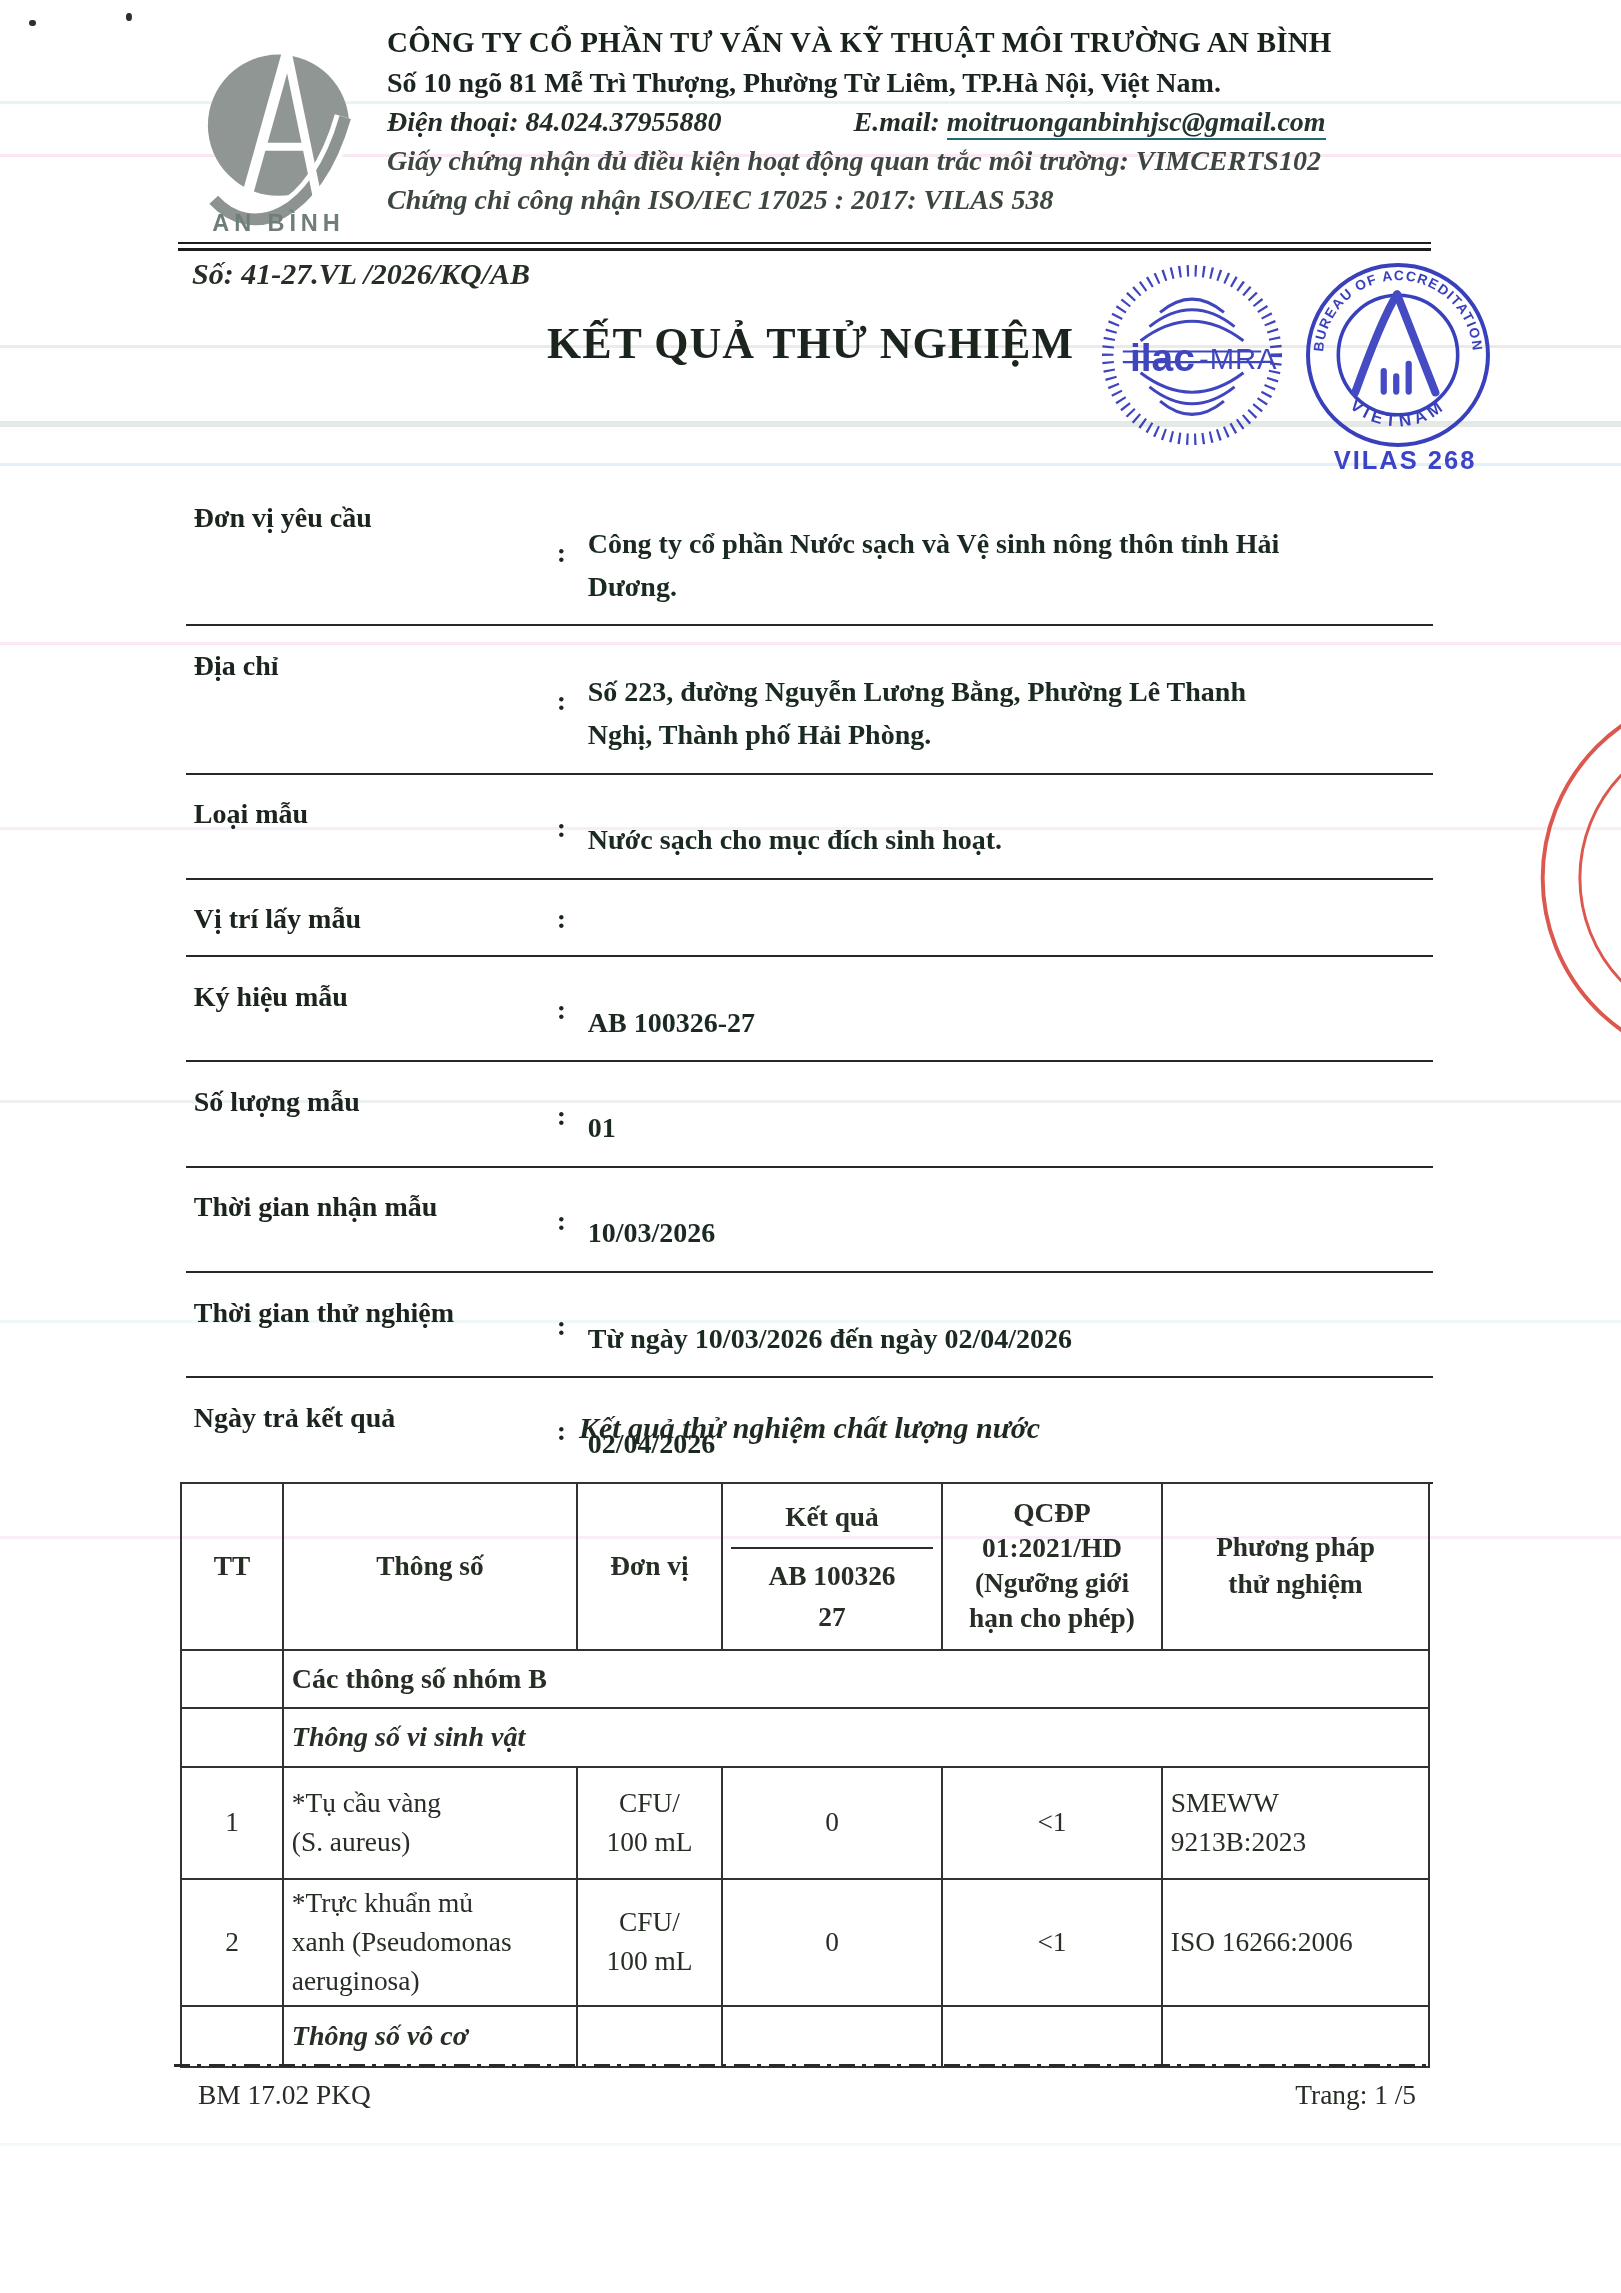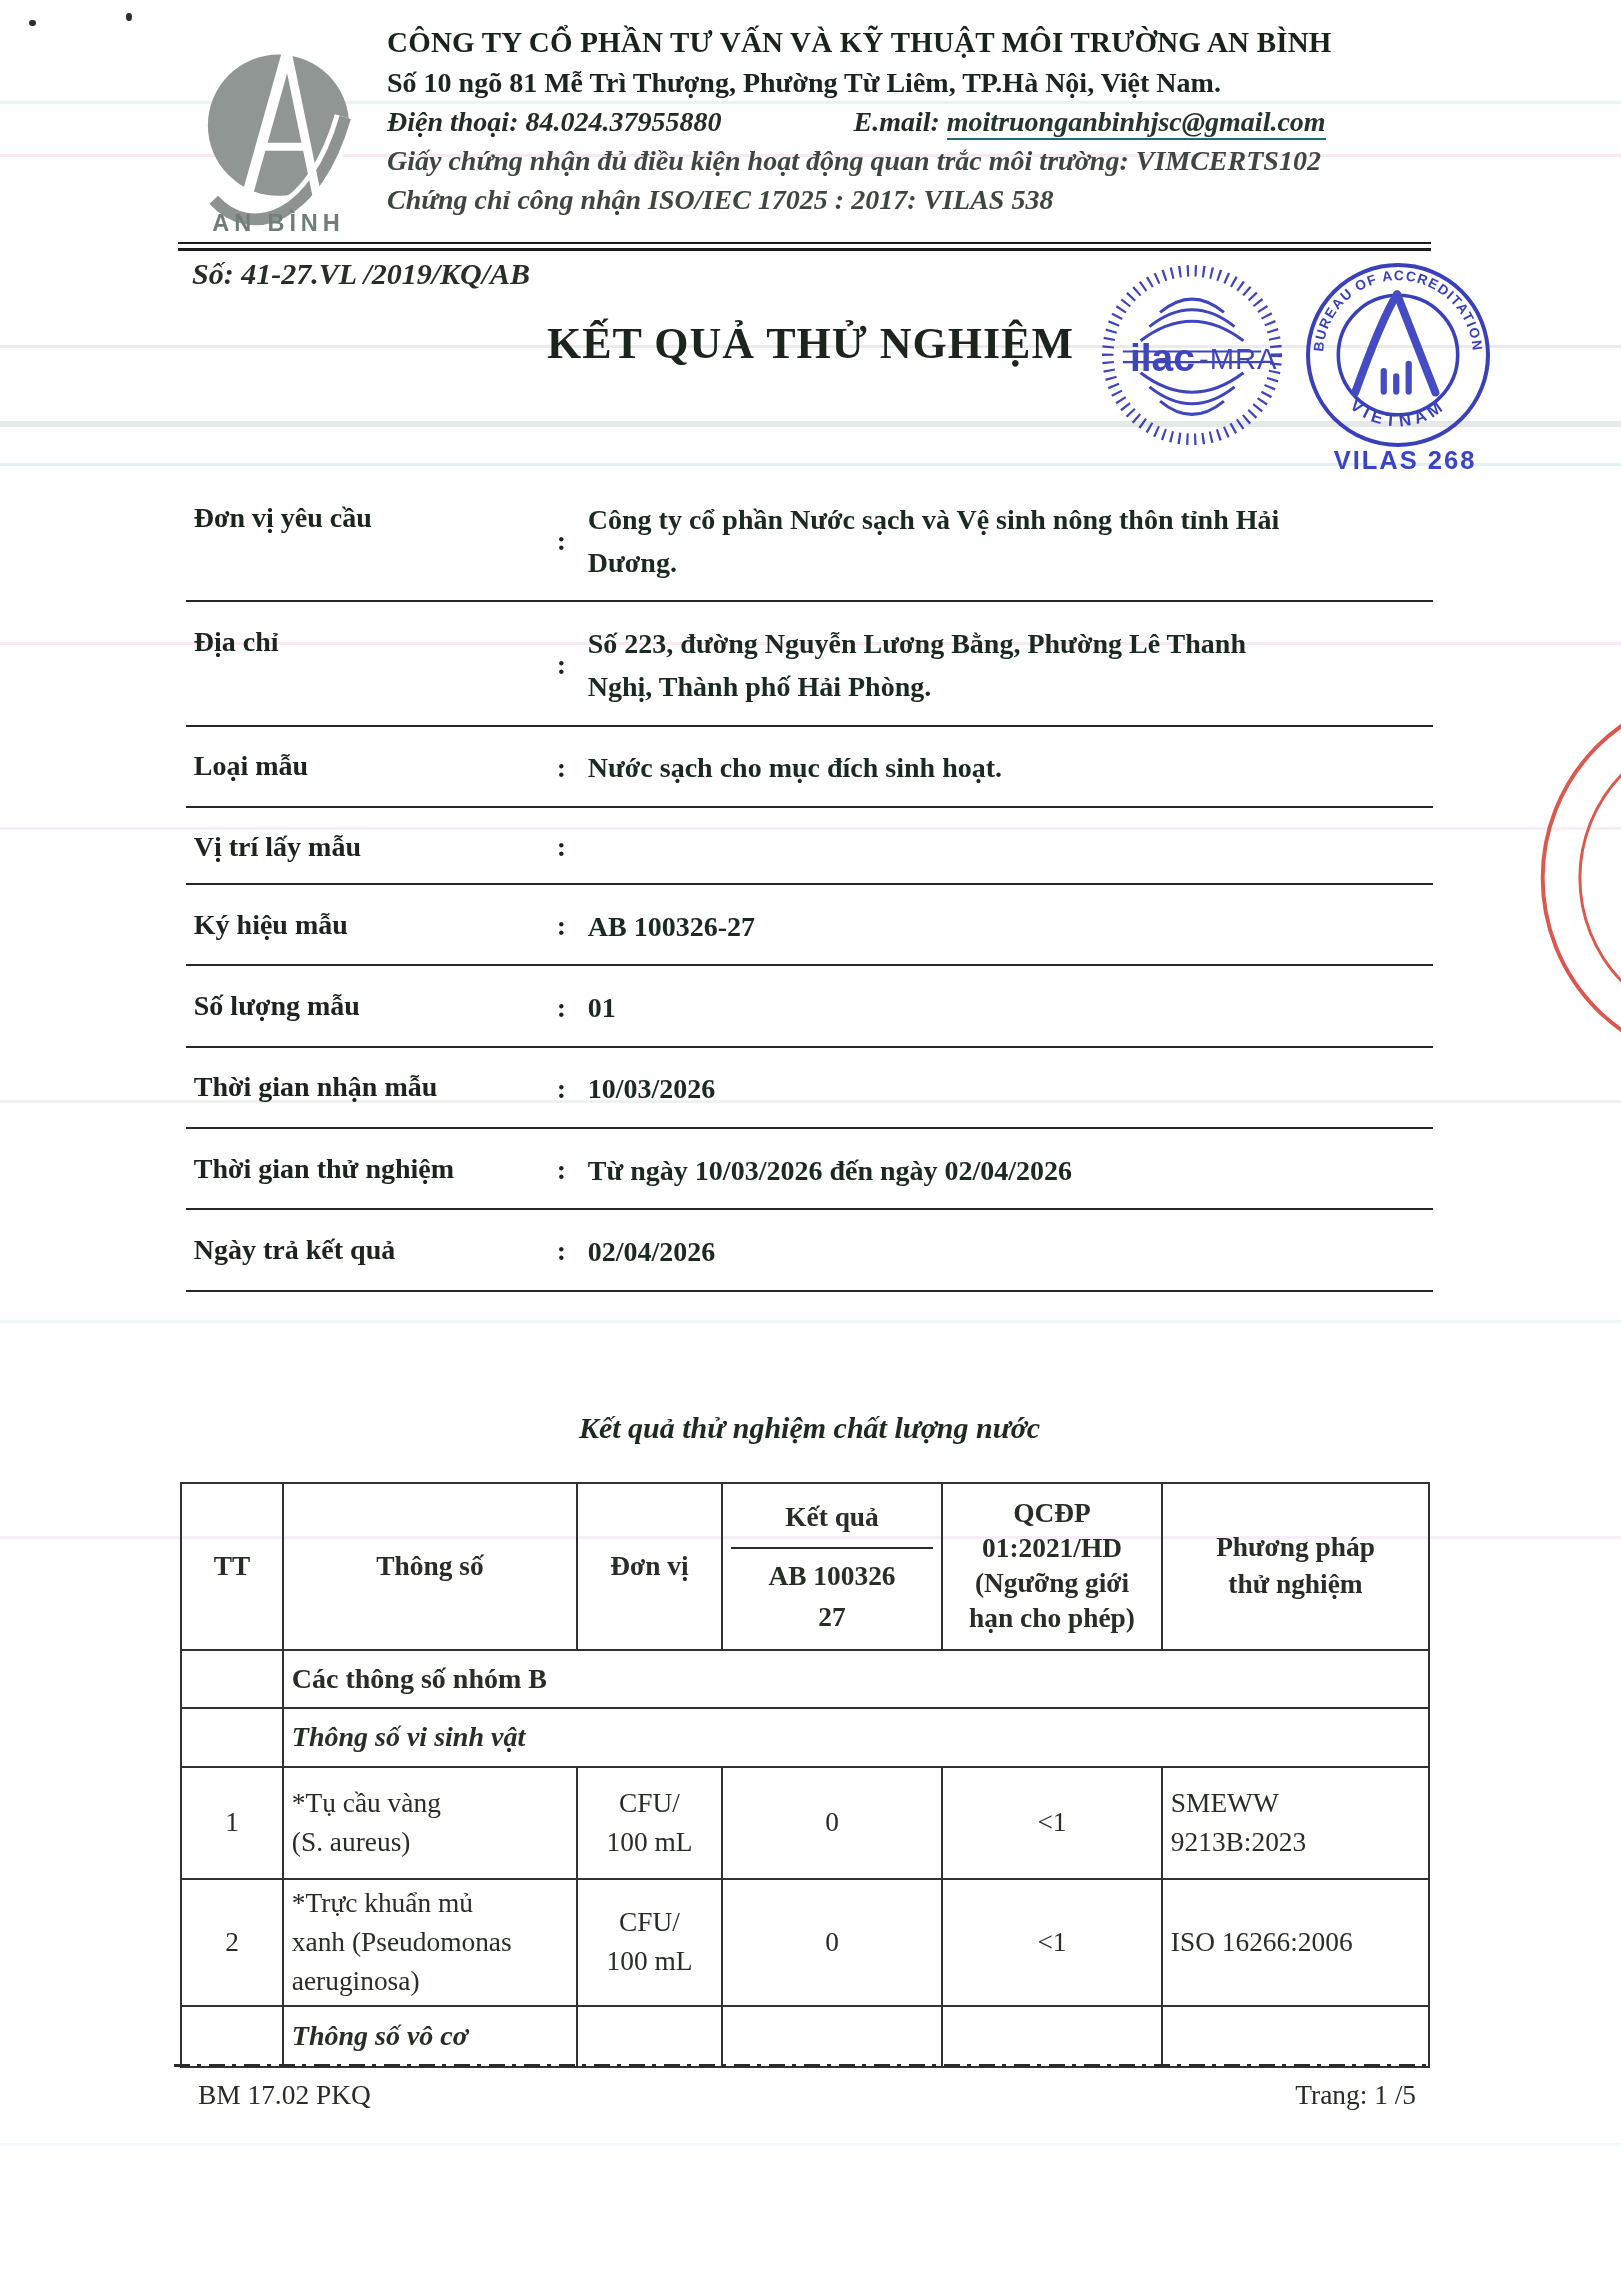--- a/index.html
+++ b/index.html
@@ -18,21 +18,21 @@
   .lh-cert{font-weight:bold;font-style:italic;font-size:28px;color:#3d463f;margin-top:6.9px;}
   .rule-double{border-top:2px solid #1d1d1d;border-bottom:3.4px solid #1d1d1d;height:3.9px;}
   .doc-number{font-style:italic;font-weight:600;font-size:30px;color:#262e26;}
   .doc-title{width:1621px;text-align:center;font-weight:bold;font-size:44px;letter-spacing:1px;color:#1b241d;}
   
   .info-table{width:1247px;}
   .info-row{display:flex;align-items:flex-start;border-bottom:2.5px solid #272727;
             padding:19.6px 0 16.7px 7.8px;}
   .info-row .il{width:363px;font-weight:bold;font-size:28px;line-height:39px;flex:none;color:#1b241d;}
   .info-row .ic{width:31px;font-weight:bold;font-size:28px;flex:none;align-self:center;color:#1b241d;}
-  .info-row .iv{flex:1;font-weight:bold;font-size:28px;line-height:43px;color:#1a2a20;}
+  .info-row .iv{flex:1;font-weight:bold;font-size:28px;line-height:43px;color:#1a2a20;margin-top:24px;}
   .section-heading{width:1247px;text-align:center;font-weight:bold;font-style:italic;
                    font-size:30px;color:#1d2a20;}
   
   table.results{border-collapse:collapse;table-layout:fixed;width:1247px;font-size:27.4px;color:#272e26;}
   table.results td{border:2px solid #323232;vertical-align:middle;padding:3.9px 7.8px;}
   table.results{border:2.9px solid #181818;}
   td.c{text-align:center;}
   td.nopad{padding:0;}
   .split-top{height:59px;display:flex;align-items:center;justify-content:center;
              font-weight:bold;border-bottom:2.5px solid #2c2c2c;}
@@ -85,21 +85,21 @@
       <span style="display:inline-block;width:118px"></span>
       <span>E.mail:</span>
       <span class="lh-email">moitruonganbinhjsc@gmail.com</span>
     </div>
     <div class="lh-cert">Giấy chứng nhận đủ điều kiện hoạt động quan trắc môi trường: VIMCERTS102</div>
     <div class="lh-cert">Chứng chỉ công nhận ISO/IEC 17025 : 2017: VILAS 538</div>
   </div>
 
   <div class="abs rule-double" style="left:178px;top:242px;width:1253px"></div>
 
-  <div class="abs doc-number" style="left:192px;top:257px">Số: 41-27.VL /2019/KQ/AB</div>
+  <div class="abs doc-number" style="left:192px;top:257px">Số: 41-27.VL /2026/KQ/AB</div>
 
   <div class="abs doc-title" style="left:0;top:318px">KẾT QUẢ THỬ NGHIỆM</div>
 
   <svg class="abs" style="left:1098px;top:259px;opacity:.92" width="188" height="192" viewBox="0 0 212 216">
     <g stroke="#2f36b8" fill="none">
       <circle cx="106" cy="108" r="95" stroke-width="13" stroke-dasharray="2.5 6.5"></circle>
       <path d="M70,60 Q106,30 142,60" stroke-width="3.4"></path>
       <path d="M58,76 Q106,38 154,76" stroke-width="3.4"></path>
       <path d="M48,92 Q106,48 164,92" stroke-width="3.4"></path>
       <path d="M28,104 H184" stroke-width="2.4"></path>

